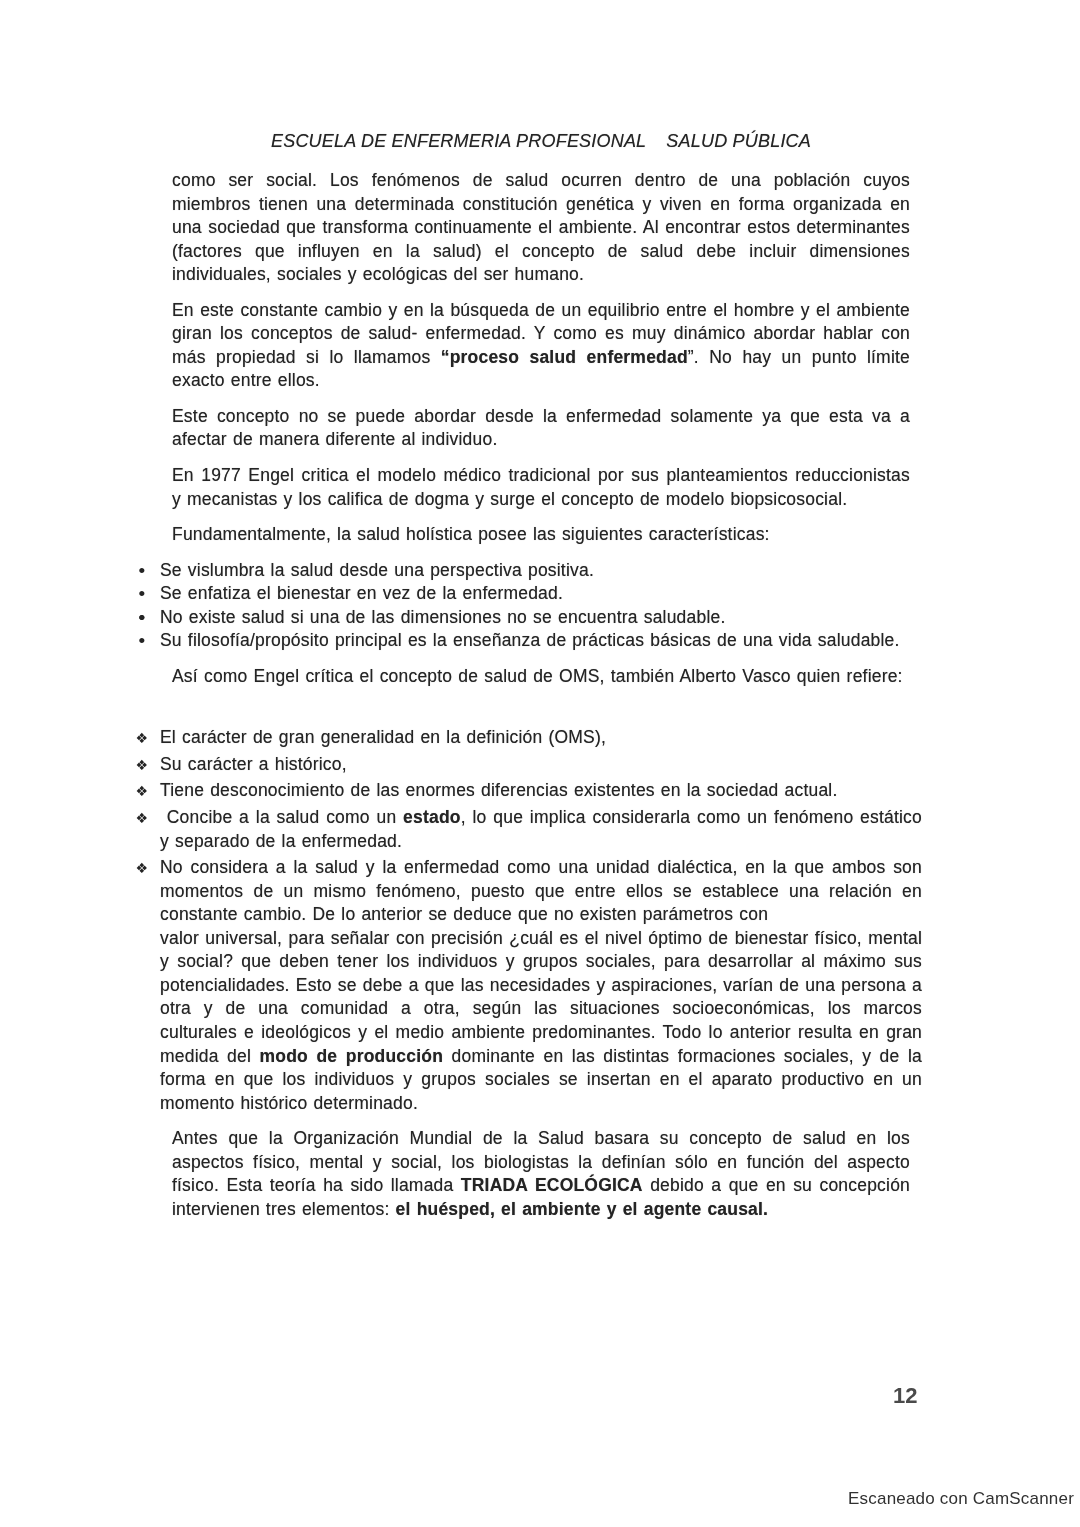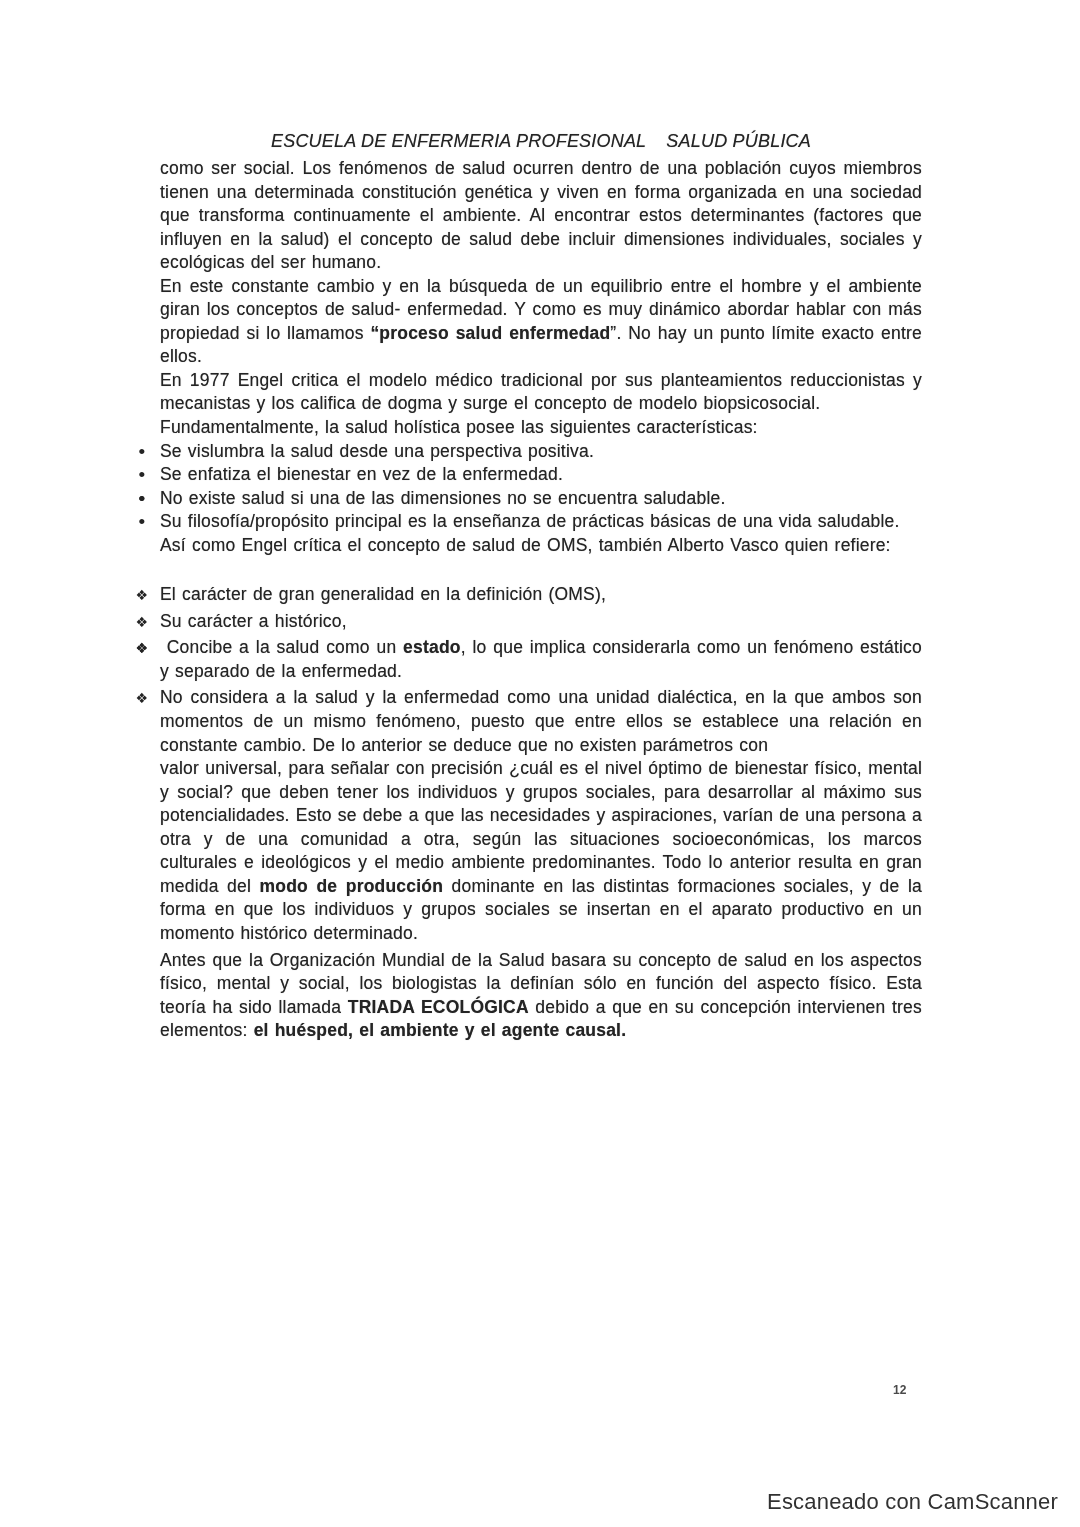--- a/index.html
+++ b/index.html
@@ -36,77 +36,78 @@
     left: 160px;
     width: 762px;
     font-size: 17.5px;
     line-height: 23.55px;
     letter-spacing: 0.2px;
     word-spacing: 1px;
     color: var(--text, #242424);
     text-align: justify;
     text-shadow: 0 0 0.7px rgba(40,40,40,0.55);
   }
-  .paragraph { margin: 0; }
+  .paragraph { margin: 12px; }
   .list-item { position: relative; margin: 0; }
   .list-item.diamond { margin-bottom: 3px; }
   .marker {
     position: absolute;
     left: -29px;
     top: 0;
     width: 22px;
     text-align: center;
     text-shadow: none;
   }
   .bullet > .marker { font-size: 19px; }
   .diamond > .marker { font-size: 14px; top: 1px; }
   .b { font-weight: bold; }
   .spacer { height: 26px; }
   .page-number {
     position: absolute;
     top: 1383px;
     left: 893px;
-    font-size: 12px;
+    font-size: 22px;
     font-weight: 600;
     color: var(--page-number, #4a4a4a);
   }
   .scanner-footer {
     position: absolute;
     top: 1489px;
-    right: 22px;
-    font-size: 22px;
+    right: 6px;
+    font-size: 17px;
     letter-spacing: 0.2px;
     color: var(--footer-text, #333333);
   }
 </style>
 </head>
 <body>
 
 <div class="page">
 
   <div class="scan-header">
     <span>ESCUELA DE ENFERMERIA PROFESIONAL</span>
     <span>SALUD PÚBLICA</span>
   </div>
 
   <div class="doc" id="doc-body">
       <p class="paragraph"><span>como ser social. Los fenómenos de salud ocurren dentro de una población cuyos miembros tienen una determinada constitución genética y viven en forma organizada en una sociedad que transforma continuamente el ambiente. Al encontrar estos determinantes (factores que influyen en la salud) el concepto de salud debe incluir dimensiones individuales, sociales y ecológicas del ser humano.</span></p>
       <p class="paragraph"><span>En este constante cambio y en la búsqueda de un equilibrio entre el hombre y el ambiente giran los conceptos de salud- enfermedad. Y como es muy dinámico abordar hablar con más propiedad si lo llamamos </span><span class="b">“proceso salud enfermedad</span><span>”. No hay un punto límite exacto entre ellos.</span></p>
+      <p class="paragraph"><span>Este concepto no se puede abordar desde la enfermedad solamente ya que esta va a afectar de manera diferente al individuo.</span></p>
       <p class="paragraph"><span>En 1977 Engel critica el modelo médico tradicional por sus planteamientos reduccionistas y mecanistas y los califica de dogma y surge el concepto de modelo biopsicosocial.</span></p>
       <p class="paragraph"><span>Fundamentalmente, la salud holística posee las siguientes características:</span></p>
       <div class="list-item bullet"><span class="marker">•</span><span>Se vislumbra la salud desde una perspectiva positiva.</span></div>
       <div class="list-item bullet"><span class="marker">•</span><span>Se enfatiza el bienestar en vez de la enfermedad.</span></div>
       <div class="list-item bullet"><span class="marker">•</span></div>
       <div class="list-item bullet"><span class="marker">•</span><span>No existe salud si una de las dimensiones no se encuentra saludable.</span></div>
       <div class="list-item bullet"><span class="marker">•</span><span>Su filosofía/propósito principal es la enseñanza de prácticas básicas de una vida saludable.</span></div>
       <p class="paragraph"><span>Así como Engel crítica el concepto de salud de OMS, también Alberto Vasco quien refiere:</span></p>
       <div class="spacer"></div>
       <div class="list-item diamond"><span class="marker">❖</span><span>El carácter de gran generalidad en la definición (OMS),</span></div>
       <div class="list-item diamond"><span class="marker">❖</span><span>Su carácter a histórico,</span></div>
-      <div class="list-item diamond"><span class="marker">❖</span></div>
+      <div class="list-item diamond"><span class="marker">❖</span><span>Tiene desconocimiento de las enormes diferencias existentes en la sociedad actual.</span></div>
       <div class="list-item diamond"><span class="marker">❖</span><span>&nbsp;Concibe a la salud como un </span><span class="b">estado</span><span>, lo que implica considerarla como un fenómeno estático y separado de la enfermedad.</span></div>
       <div class="list-item diamond"><span class="marker">❖</span><span>No considera a la salud y la enfermedad como una unidad dialéctica, en la que ambos son momentos de un mismo fenómeno, puesto que entre ellos se establece una relación en constante cambio. De lo anterior se deduce que no existen parámetros con</span><br><span>valor universal, para señalar con precisión ¿cuál es el nivel óptimo de bienestar físico, mental y social? que deben tener los individuos y grupos sociales, para desarrollar al máximo sus potencialidades. Esto se debe a que las necesidades y aspiraciones, varían de una persona a otra y de una comunidad a otra, según las situaciones socioeconómicas, los marcos culturales e ideológicos y el medio ambiente predominantes. Todo lo anterior resulta en gran medida del </span><span class="b">modo de producción</span><span> dominante en las distintas formaciones sociales, y de la forma en que los individuos y grupos sociales se insertan en el aparato productivo en un momento histórico determinado.</span></div>
       <p class="paragraph"><span>Antes que la Organización Mundial de la Salud basara su concepto de salud en los aspectos físico, mental y social, los biologistas la definían sólo en función del aspecto físico. Esta teoría ha sido llamada </span><span class="b">TRIADA ECOLÓGICA</span><span> debido a que en su concepción intervienen tres elementos: </span><span class="b">el huésped, el ambiente y el agente causal.</span></p>
     </div>
 
   <div class="page-number">12</div>
 
   <div class="scanner-footer">Escaneado con CamScanner</div>
 
 </div>

